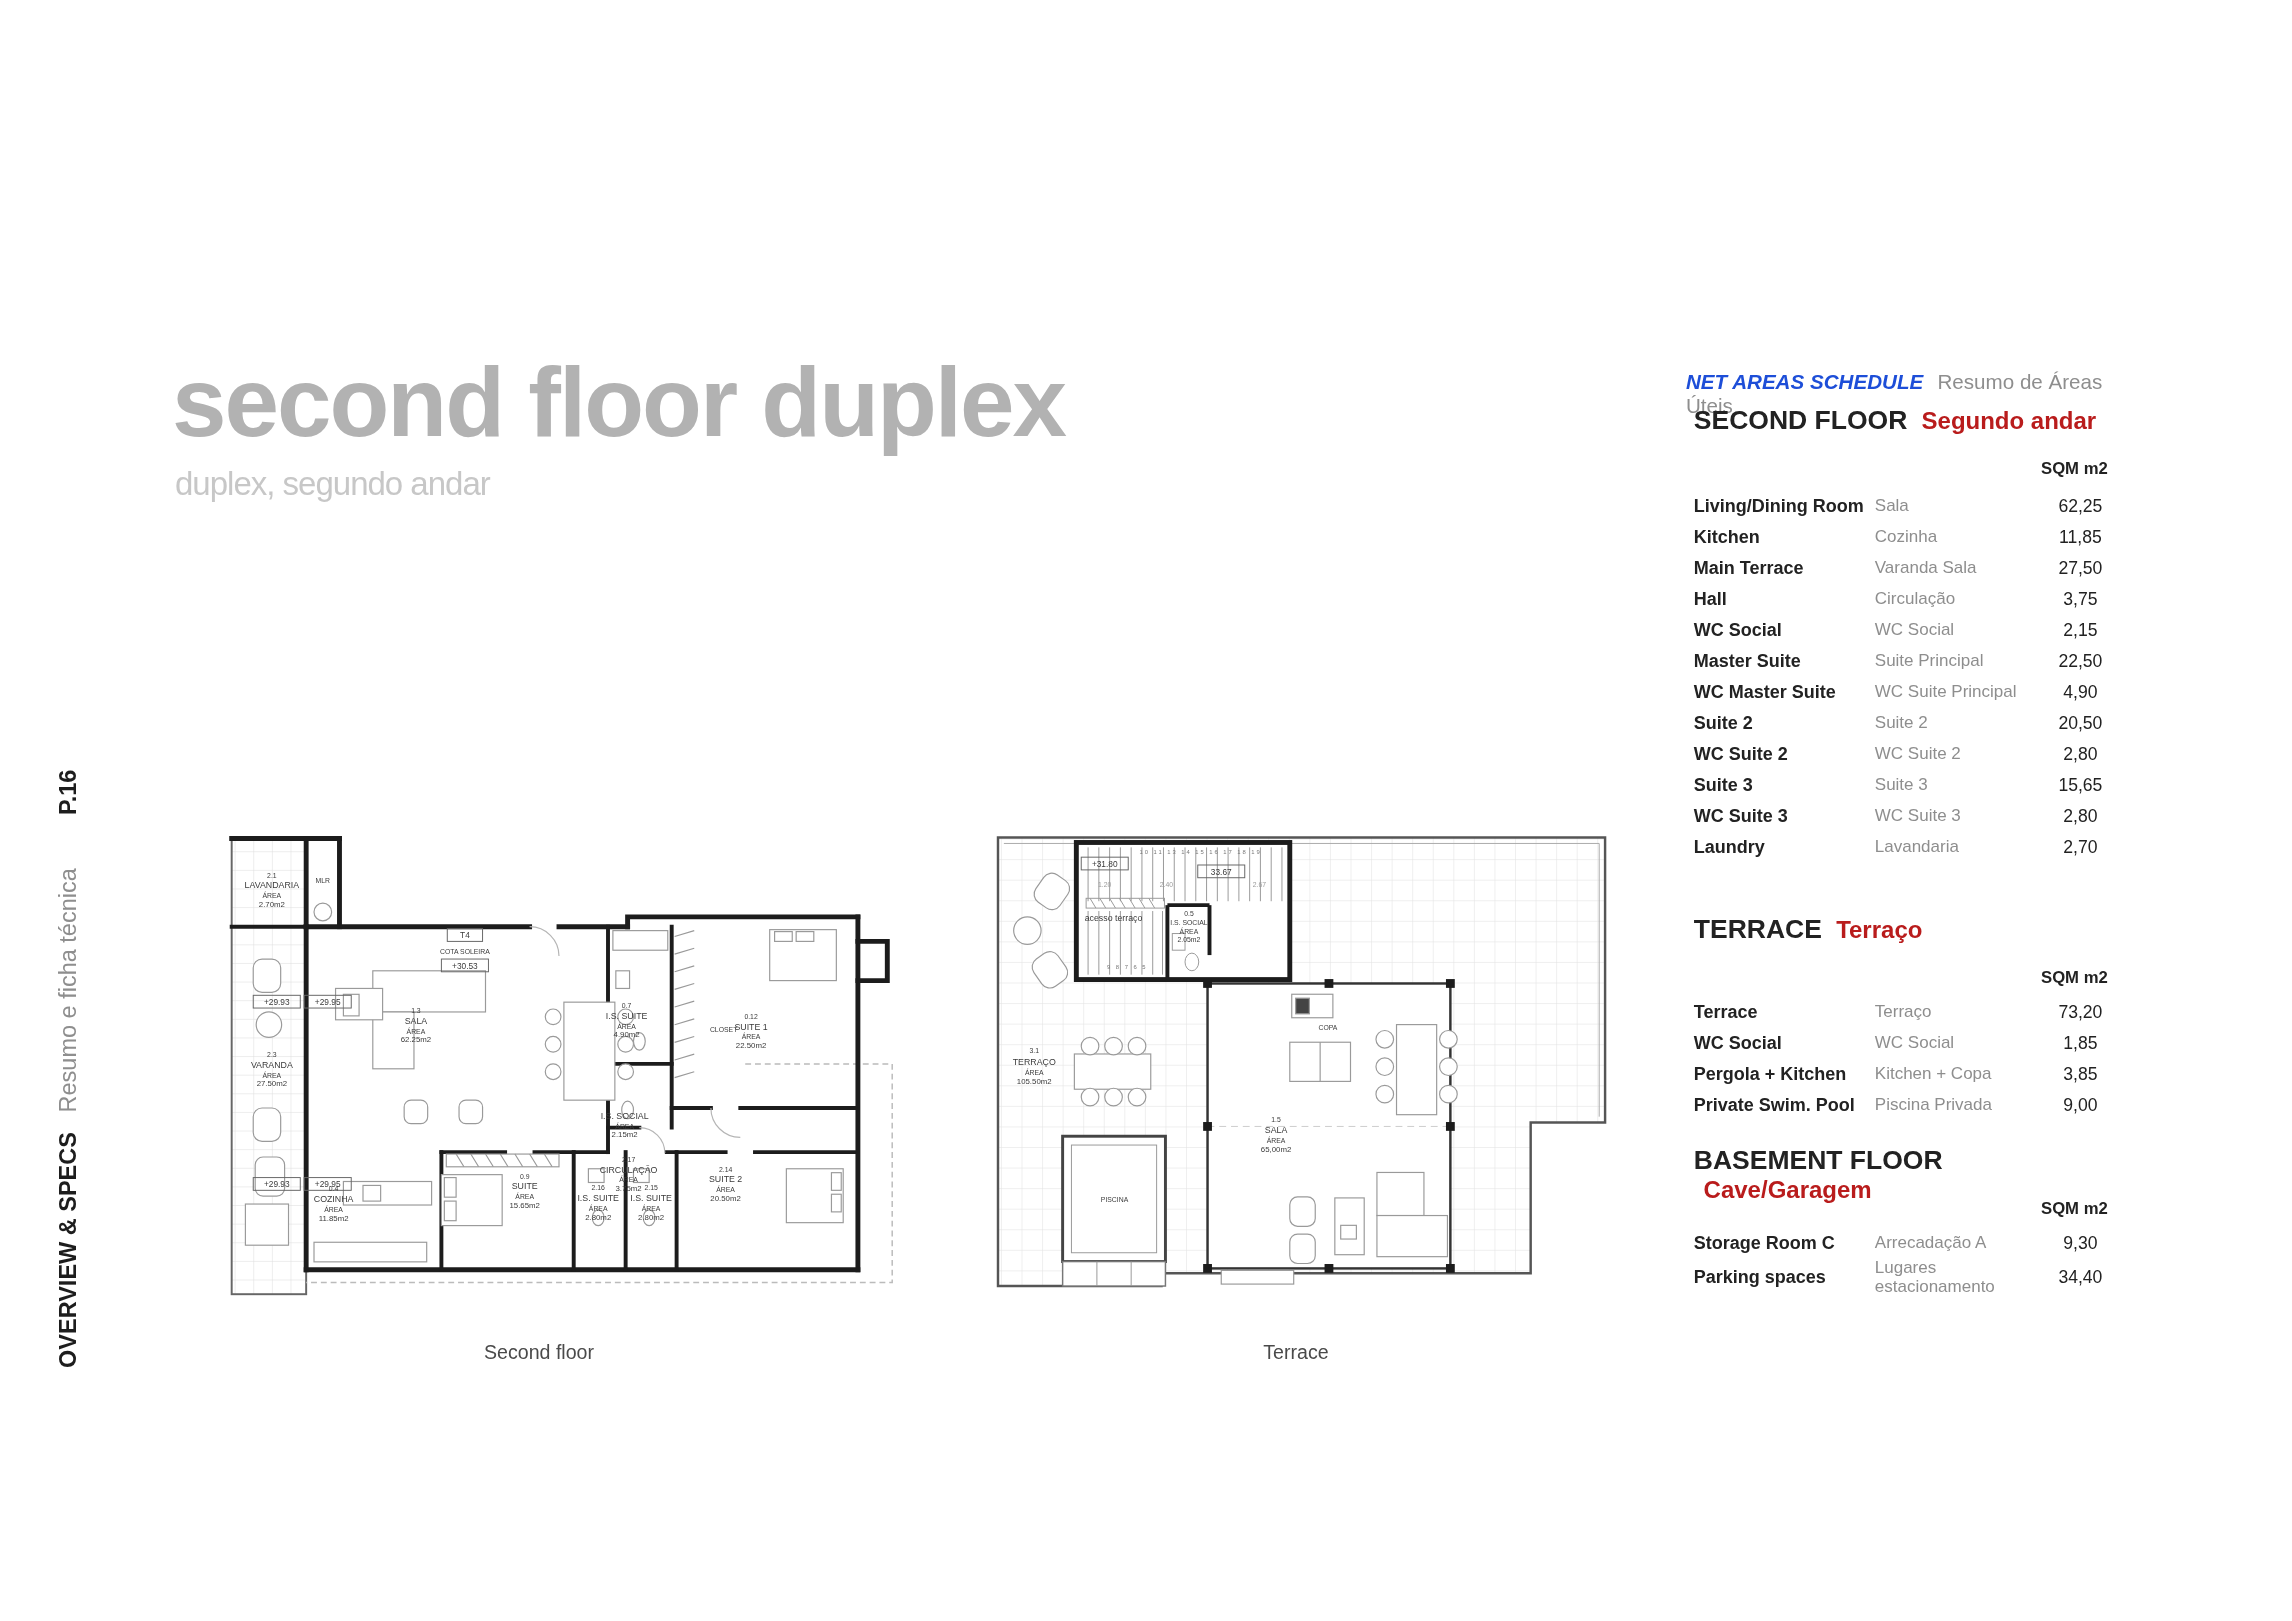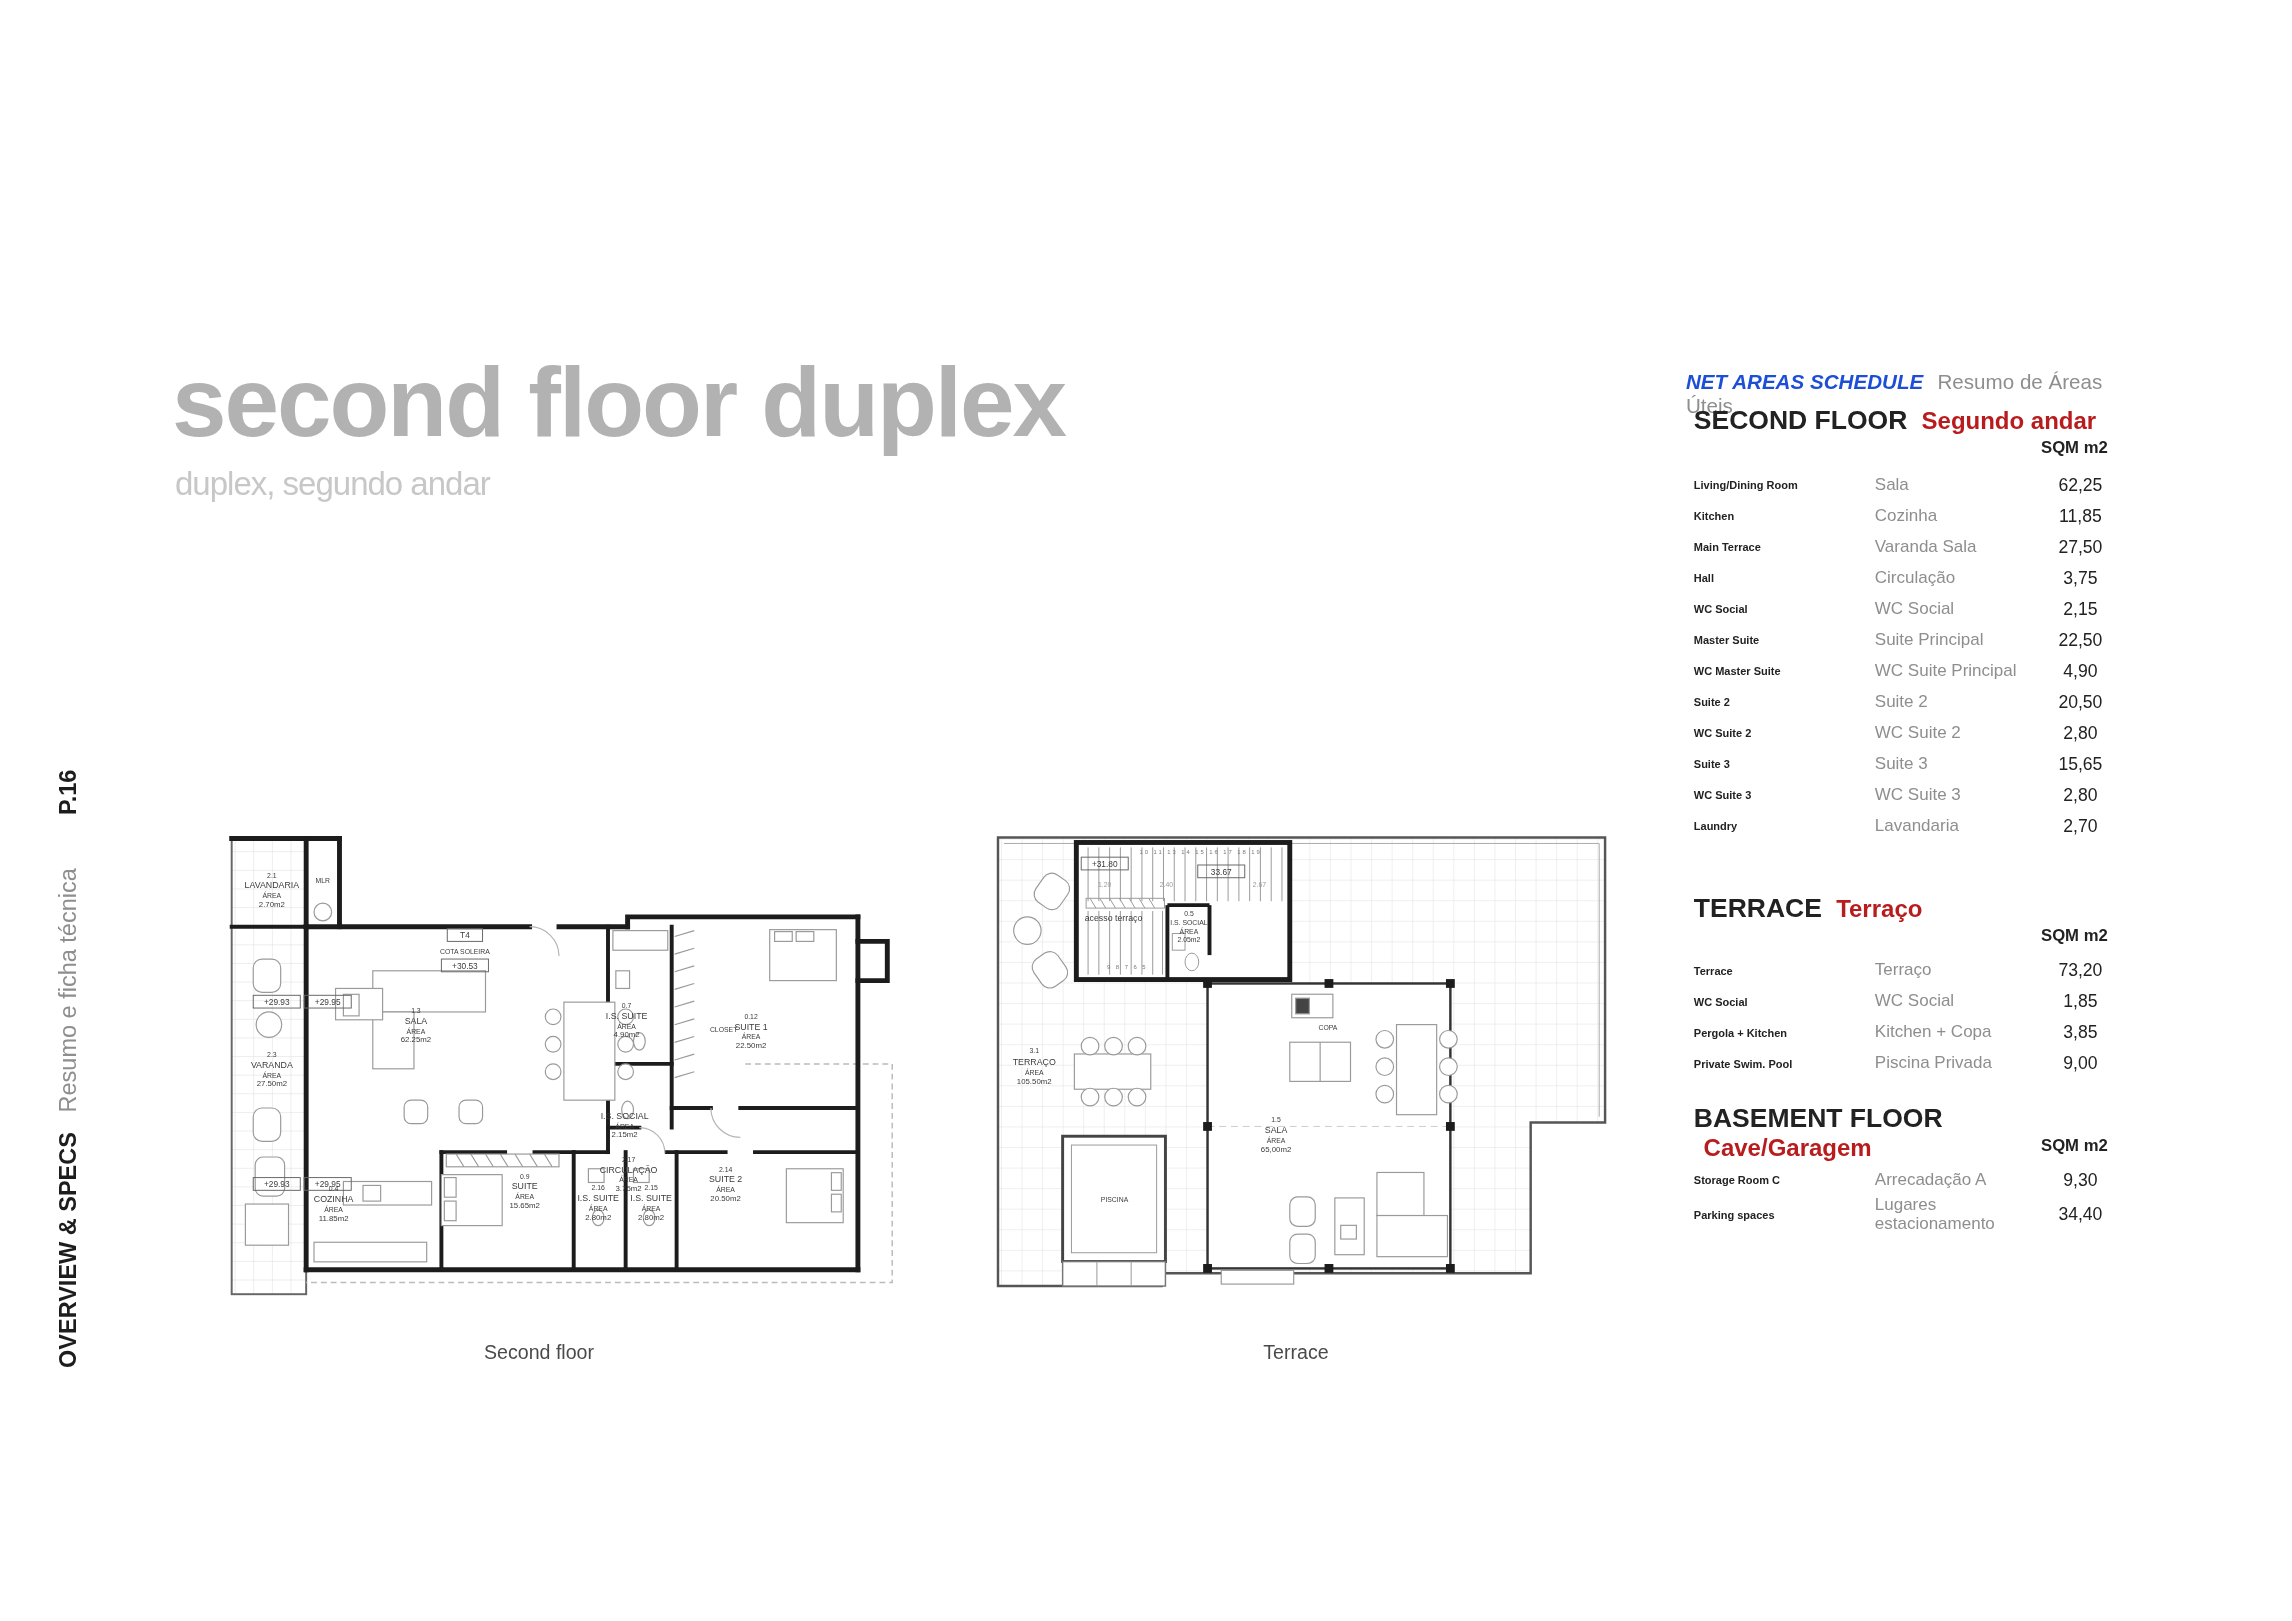--- a/index.html
+++ b/index.html
@@ -17,26 +17,26 @@
   .sidebar .sb-b{font-weight:700;}
   .sidebar .sb-g{font-weight:400;color:#8e8e8e;}
   
   .table{position:absolute;left:1686px;top:370px;width:427px;color:#222;}
   .t-head{height:25.5px;}
   .h-en{font-size:20.6px;font-weight:700;color:#1d4ed8;font-style:italic;}
   .h-pt{font-size:20.6px;font-weight:400;color:#8e8e8e;margin-left:9.8px;}
   .sec-head{margin-top:9.8px;height:33px;padding-left:7.8px;}
   .s-en{font-size:26.5px;font-weight:700;color:#222;}
   .s-pt{font-size:24px;font-weight:700;color:#b91c1c;margin-left:9.8px;}
-  .sqm-row{margin-top:0;height:21.6px;}
+  .sqm-row{margin-top:21px;height:21.6px;}
   .sqm-row span{display:inline-block;margin-left:355px;font-size:16.7px;font-weight:700;color:#222;}
   .rows{margin-top:9.8px;}
   .rows.r2{margin-top:7.8px;}
   .arow{display:grid;grid-template-columns:181px 173px auto;align-items:center;min-height:31px;padding-left:7.8px;}
-  .c-en{font-size:11px;font-weight:700;color:#222;}
+  .c-en{font-size:18px;font-weight:700;color:#222;}
   .c-pt{font-size:17px;font-weight:400;color:#8e8e8e;line-height:1.1;}
   .c-sqm{font-size:17.6px;font-weight:400;color:#222;text-align:center;}
   .sec-t{margin-top:51px;}
   .sec-b{margin-top:23.5px;}
   
   .caption{position:absolute;top:1341px;width:216px;text-align:center;font-size:19.6px;color:#4a4a4a;}
   .cap1{left:431px;} .cap2{left:1188px;}
   
   .pl{fill:#3a3a3a;text-anchor:middle;}
   .pl-code{font-size:7px;} .pl-name{font-size:9px;} .pl-area{font-size:7px;} .pl-val{font-size:8px;}

